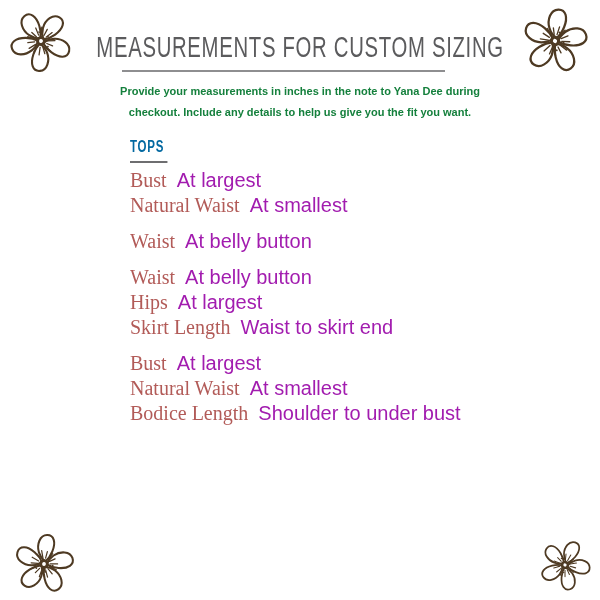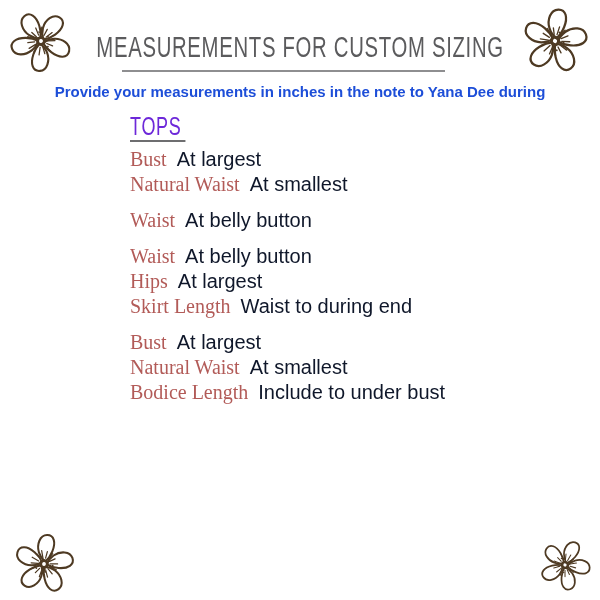--- a/index.html
+++ b/index.html
@@ -32,52 +32,52 @@
   }
   .title-underline{
     width:323px;height:2px;
     background:#8e8e90;
     margin:8px 0 0 122px;
   }
   
   .intro{
     margin-top:9px;
     text-align:center;
-    font-size:15px;
+    font-size:11px;
     font-weight:700;
     line-height:21px;
-    color:#1d4ed8;
+    color:#15803d;
   }
   
   .sections{margin:12px 0 0 130px;}
   .measure-section{margin-top:11px;}
   .measure-section:first-child{margin-top:0;}
   .sec-heading{
     margin:0;padding:0;
-    font-weight:400;
-    font-size:25px;line-height:24px;
-    color:#6d28d9;
+    font-weight:700;
+    font-size:16px;line-height:24px;
+    color:#0369a1;
   }
   .sec-heading .condensed{
     display:inline-block;
     transform:scaleX(0.72);
     transform-origin:left bottom;
     letter-spacing:1px;
     border-bottom:2px solid #6e6e70;
     padding:0 5px 2px 0;
     white-space:nowrap;
   }
   .items{margin-top:5px;}
   .item{
     font-size:20px;
     line-height:25px;
     white-space:nowrap;
   }
   .item .label{color:#b25b58;margin-right:10px;font-family:Liberation Serif, serif;}
-  .item .desc{color:#0f172a;}
+  .item .desc{color:#a21caf;}
 </style>
 </head>
 <body>
 
 <svg width="0" height="0" style="position:absolute" aria-hidden="true">
   <defs>
     <g id="flower-def">
       <g fill="#ffffff" stroke="#4e3a23" stroke-width="3" stroke-linejoin="round">
         <path d="M50,46 C39,44 29,35 28,23 C27,11 39,5 46,12 C53,19 54,36 50,46 Z"></path>
         <path d="M50,46 C39,44 29,35 28,23 C27,11 39,5 46,12 C53,19 54,36 50,46 Z" transform="rotate(72,50,50)"></path>
@@ -137,20 +137,21 @@
       </svg>
   </div>
 
   <div class="title-wrap">
     <span class="title-text">MEASUREMENTS FOR CUSTOM SIZING</span>
   </div>
   <div class="title-underline"></div>
 
   <div class="intro">
     <div>Provide your measurements in inches in the note to Yana Dee during</div>
+    <div>checkout. Include any details to help us give you the fit you want.</div>
   </div>
 
   <div class="sections">
 
     <div class="measure-section">
       <h2 class="sec-heading"><span class="condensed">TOPS</span></h2>
       <div class="items">
         <div class="item">
           <span class="label">Bust</span><span class="desc">At largest</span>
         </div>
@@ -170,33 +171,33 @@
 
     <div class="measure-section">
       <div class="items">
         <div class="item">
           <span class="label">Waist</span><span class="desc">At belly button</span>
         </div>
         <div class="item">
           <span class="label">Hips</span><span class="desc">At largest</span>
         </div>
         <div class="item">
-          <span class="label">Skirt Length</span><span class="desc">Waist to during end</span>
+          <span class="label">Skirt Length</span><span class="desc">Waist to skirt end</span>
         </div>
       </div>
     </div>
 
     <div class="measure-section">
       <div class="items">
         <div class="item">
           <span class="label">Bust</span><span class="desc">At largest</span>
         </div>
         <div class="item">
           <span class="label">Natural Waist</span><span class="desc">At smallest</span>
         </div>
         <div class="item">
-          <span class="label">Bodice Length</span><span class="desc">Include to under bust</span>
+          <span class="label">Bodice Length</span><span class="desc">Shoulder to under bust</span>
         </div>
       </div>
     </div>
 
   </div>
 </div>
 
 </body></html>

